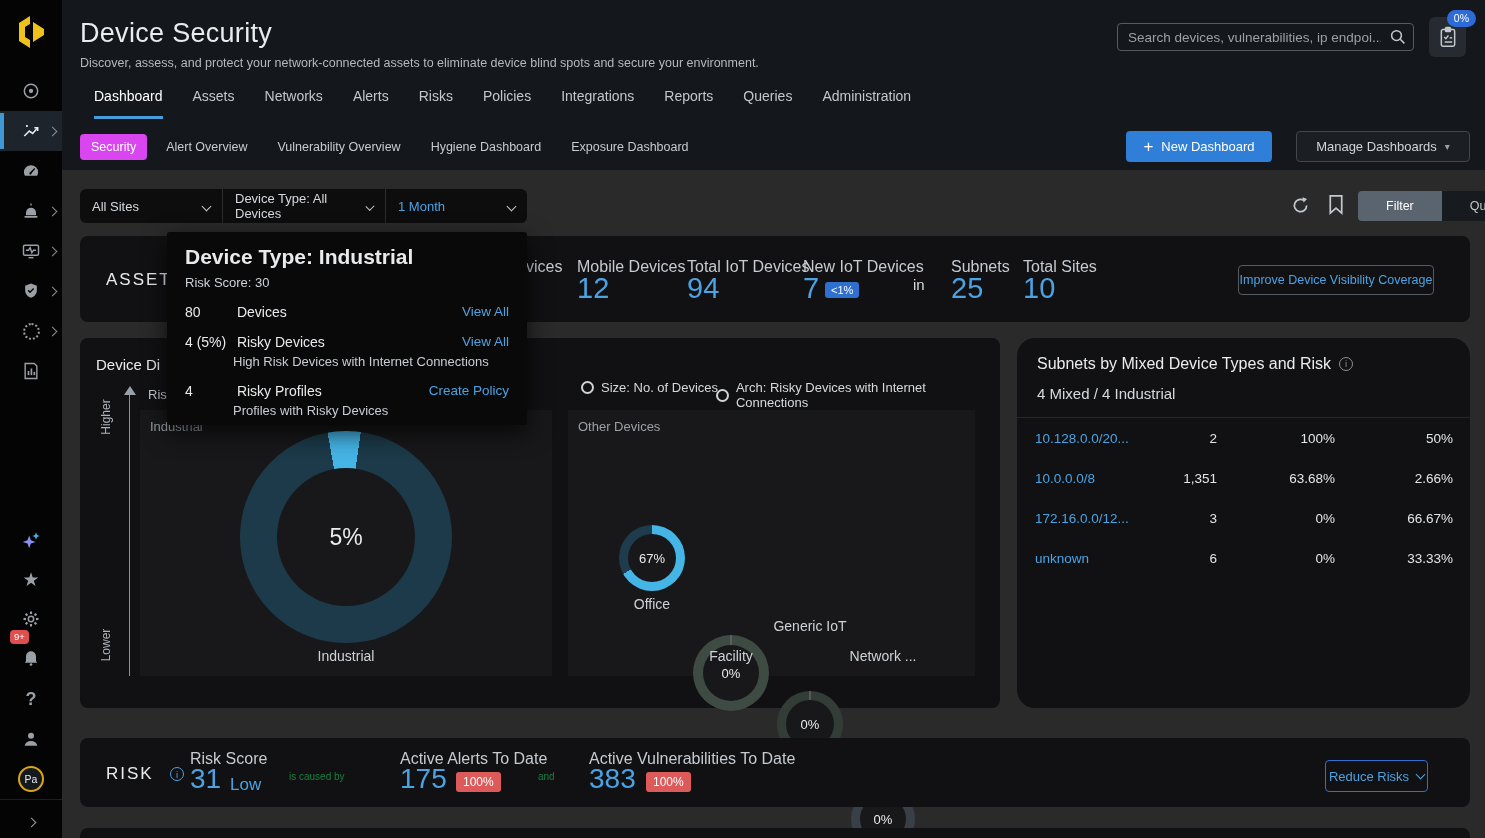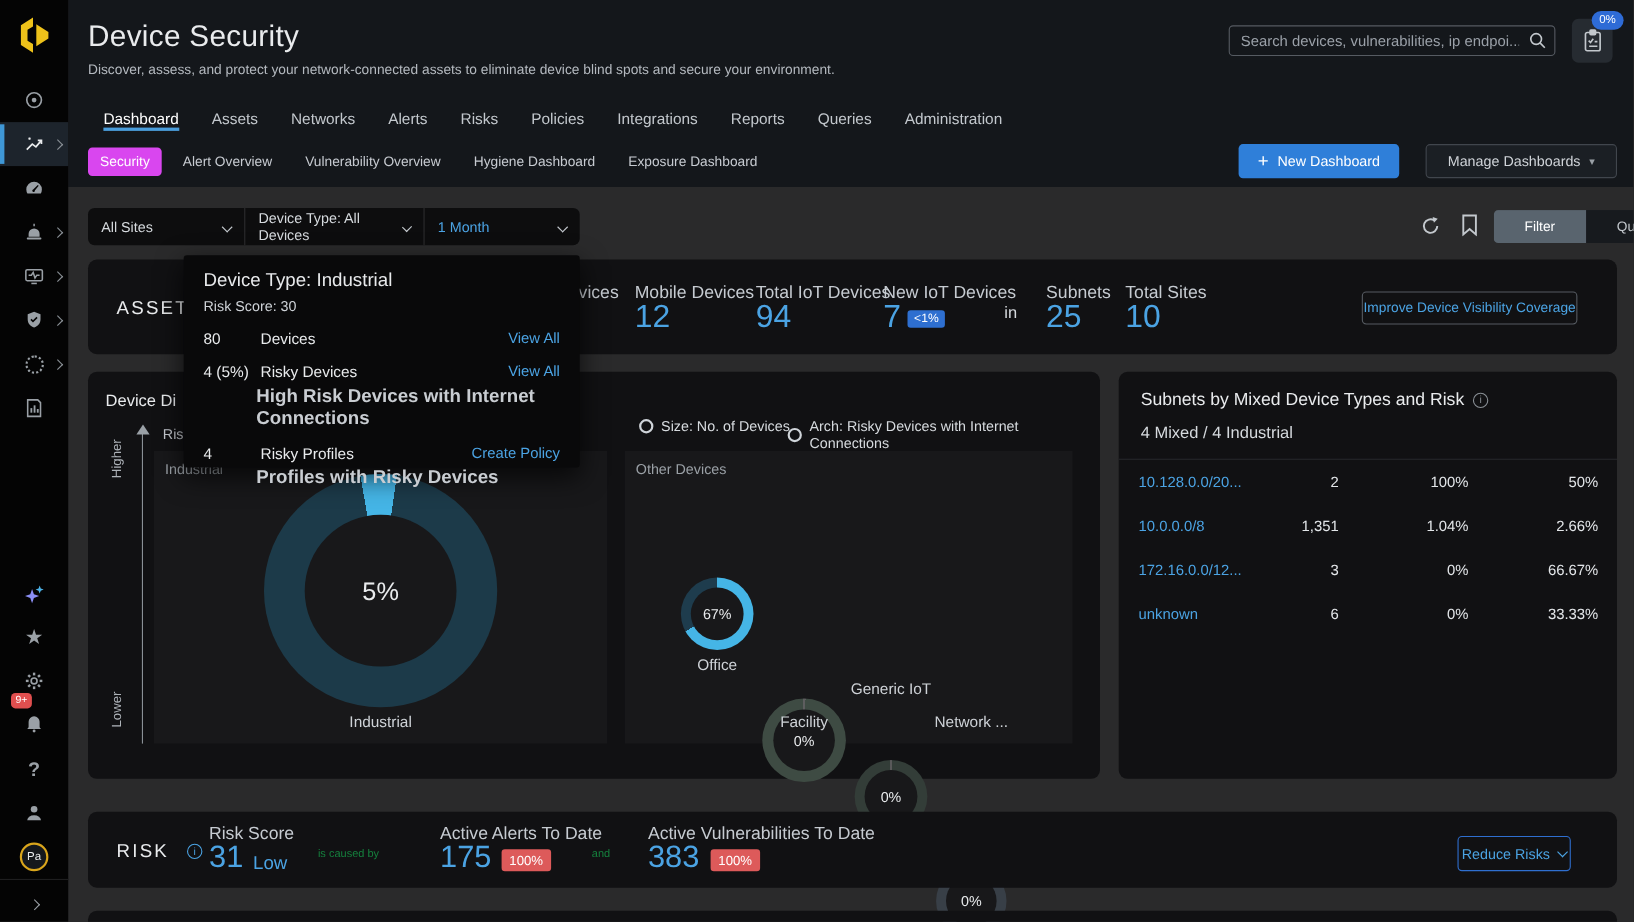--- a/index.html
+++ b/index.html
@@ -31,21 +31,21 @@
   .search-wrap { left:1055px; top:23px; width:297px; height:28px; }
   .search-wrap input { width:100%; height:100%; background:transparent; border:1px solid #565b62; border-radius:4px;
     color:#dfe3e7; font-size:13.5px; padding:0 32px 0 10px; font-family:"Liberation Sans",sans-serif; outline:none; }
   .search-wrap input::placeholder { color:#9aa0a8; }
   .search-ic { position:absolute; right:7px; top:5px; }
   .tasks-btn { left:1367px; top:17px; width:37px; height:40px; background:#262b31; border-radius:6px;
     display:flex; align-items:center; justify-content:center; }
   .tasks-badge { position:absolute; top:-7px; right:-10px; background:#2e6bd6; color:#fff; font-size:10.5px;
     padding:3px 7px; border-radius:9px; line-height:1; }
   .tabs { left:32px; top:88px; display:flex; gap:30px; font-size:14px; color:#c3c8cd; }
-  .tab { cursor:pointer;margin-top:12px; }
+  .tab { padding-bottom:12px; cursor:pointer; }
   .tab.active { color:#fff; border-bottom:3px solid #4a9ddb; }
   .subtabs { left:18px; top:134px; display:flex; align-items:center; gap:8px; font-size:12.5px; color:#c7cbd1; }
   .subtab { padding:6px 11px; border-radius:4px; cursor:pointer; }
   .subtab.active { background:#d946ef; color:#fff; }
   .btn-primary { left:1064px; top:131px; width:146px; height:31px; background:#2f7fd9; border-radius:4px;
     color:#fff; font-size:13px; display:flex; align-items:center; justify-content:center; gap:8px; cursor:pointer; }
   .btn-primary .plus { font-size:17px; font-weight:400; line-height:1; }
   .btn-outline-gray { left:1234px; top:131px; width:174px; height:31px; border:1px solid #41464d; background:#1b1f24;
     border-radius:4px; color:#d0d4d9; font-size:13px; display:flex; align-items:center; justify-content:center; gap:8px; cursor:pointer; }
 
@@ -70,44 +70,44 @@
   .section-label { font-size:17px; letter-spacing:2px; color:#e9ebed; }
   .stat-label { font-size:16px; color:#c6cbd1; white-space:nowrap; }
   .stat-value { font-size:29px; color:#4ba3e3; }
   .mini-badge { background:#2e6fd0; color:#fff; font-size:11px; padding:2px 6px; border-radius:3px; }
   .btn-outline { border:1px solid #565b62; border-radius:4px; color:#4ba3e3; font-size:12.5px;
     display:flex; align-items:center; justify-content:center; cursor:pointer; }
 
   
   .tooltip { left:105px; top:62px; width:360px; height:193px; background:#09090a; border-radius:3px; z-index:30;
     box-shadow:0 8px 24px rgba(0,0,0,.7); color:#e8eaec; padding:13px 18px; }
-  .tt-title { font-size:17px; }
+  .tt-title { font-size:21px;font-weight:bold; }
   .tt-sub { font-size:13px; color:#ced2d7; margin-top:6px; }
   .tt-row { position:relative; margin-top:14px; font-size:14px; }
   .tt-val { display:inline-block; width:48px; }
   .tt-act { position:absolute; right:0; top:0; color:#4ba3e3; font-size:13.5px; cursor:pointer; }
-  .tt-note { font-size:17px; color:#c9cdd2; margin-top:4px; margin-left:48px;font-weight:bold; }
+  .tt-note { font-size:13px; color:#c9cdd2; margin-top:4px; margin-left:48px; }
 
   
   .dist { left:18px; top:168px; width:920px; height:370px; }
   .card-title { font-size:15px; color:#e9ebed; }
   .axis-line { left:49px; top:56px; width:1px; height:282px; background:#8a9096; }
   .axis-arrow { left:44px; top:48px; width:0; height:0; border-left:6px solid transparent; border-right:6px solid transparent; border-bottom:9px solid #9aa0a6; }
   .axis-word { color:#aeb3b9; font-size:12px; transform:rotate(-90deg); transform-origin:center; }
   .panel { background:#18181a; }
   .panel-label { font-size:13px; color:#9aa0a6; }
   .donut { border-radius:50%; position:relative; }
   .donut .hole { position:absolute; border-radius:50%; background:#18181a; }
   .donut .center { position:absolute; inset:0; display:flex; align-items:center; justify-content:center; color:#e9ebed; }
   .donut-label { color:#ced2d7; font-size:14px; text-align:center; }
   .radio { width:13px; height:13px; border:2px solid #cfd4d9; border-radius:50%; display:inline-block; }
   .radio-row { display:flex; align-items:center; gap:7px; font-size:13px; color:#d6dade; }
 
   
-  .subnets { left:955px; top:168px; width:453px; height:370px; }
+  .subnets { left:955px; top:168px; width:453px; height:370px;border-radius:18px; }
   .sn-head { padding:17px 20px 0 20px; }
   .info { display:inline-flex; width:14px; height:14px; border:1.2px solid #8a9096; color:#8a9096; border-radius:50%;
     font-size:9.5px; align-items:center; justify-content:center; vertical-align:2px; margin-left:8px; }
   .info.blue { border-color:#4ba3e3; color:#4ba3e3; }
   .sn-summary { font-size:15px; color:#d6dade; margin-top:12px; }
   .sn-divider { margin-top:15px; border-top:1px solid #26272b; }
   .sn-table { padding:0 17px 0 18px; }
   .sn-grid { display:grid; grid-template-columns:122px 60px 118px 1fr; align-items:center; }
   .sn-grid .c { text-align:right; }
   .sn-cols { font-size:12.5px; color:#c3c8cd; height:44px; }
@@ -337,21 +337,21 @@
       <div class="sn-table">
         <div class="sn-grid sn-row">
           <span class="sn-link">10.128.0.0/20...</span>
           <span class="c">2</span>
           <span class="c">100%</span>
           <span class="c">50%</span>
         </div>
         <div class="sn-grid sn-row">
           <span class="sn-link">10.0.0.0/8</span>
           <span class="c">1,351</span>
-          <span class="c">1.04%</span>
+          <span class="c">63.68%</span>
           <span class="c">2.66%</span>
         </div>
         <div class="sn-grid sn-row">
           <span class="sn-link">172.16.0.0/12...</span>
           <span class="c">3</span>
           <span class="c">0%</span>
           <span class="c">66.67%</span>
         </div>
         <div class="sn-grid sn-row">
           <span class="sn-link">unknown</span>

